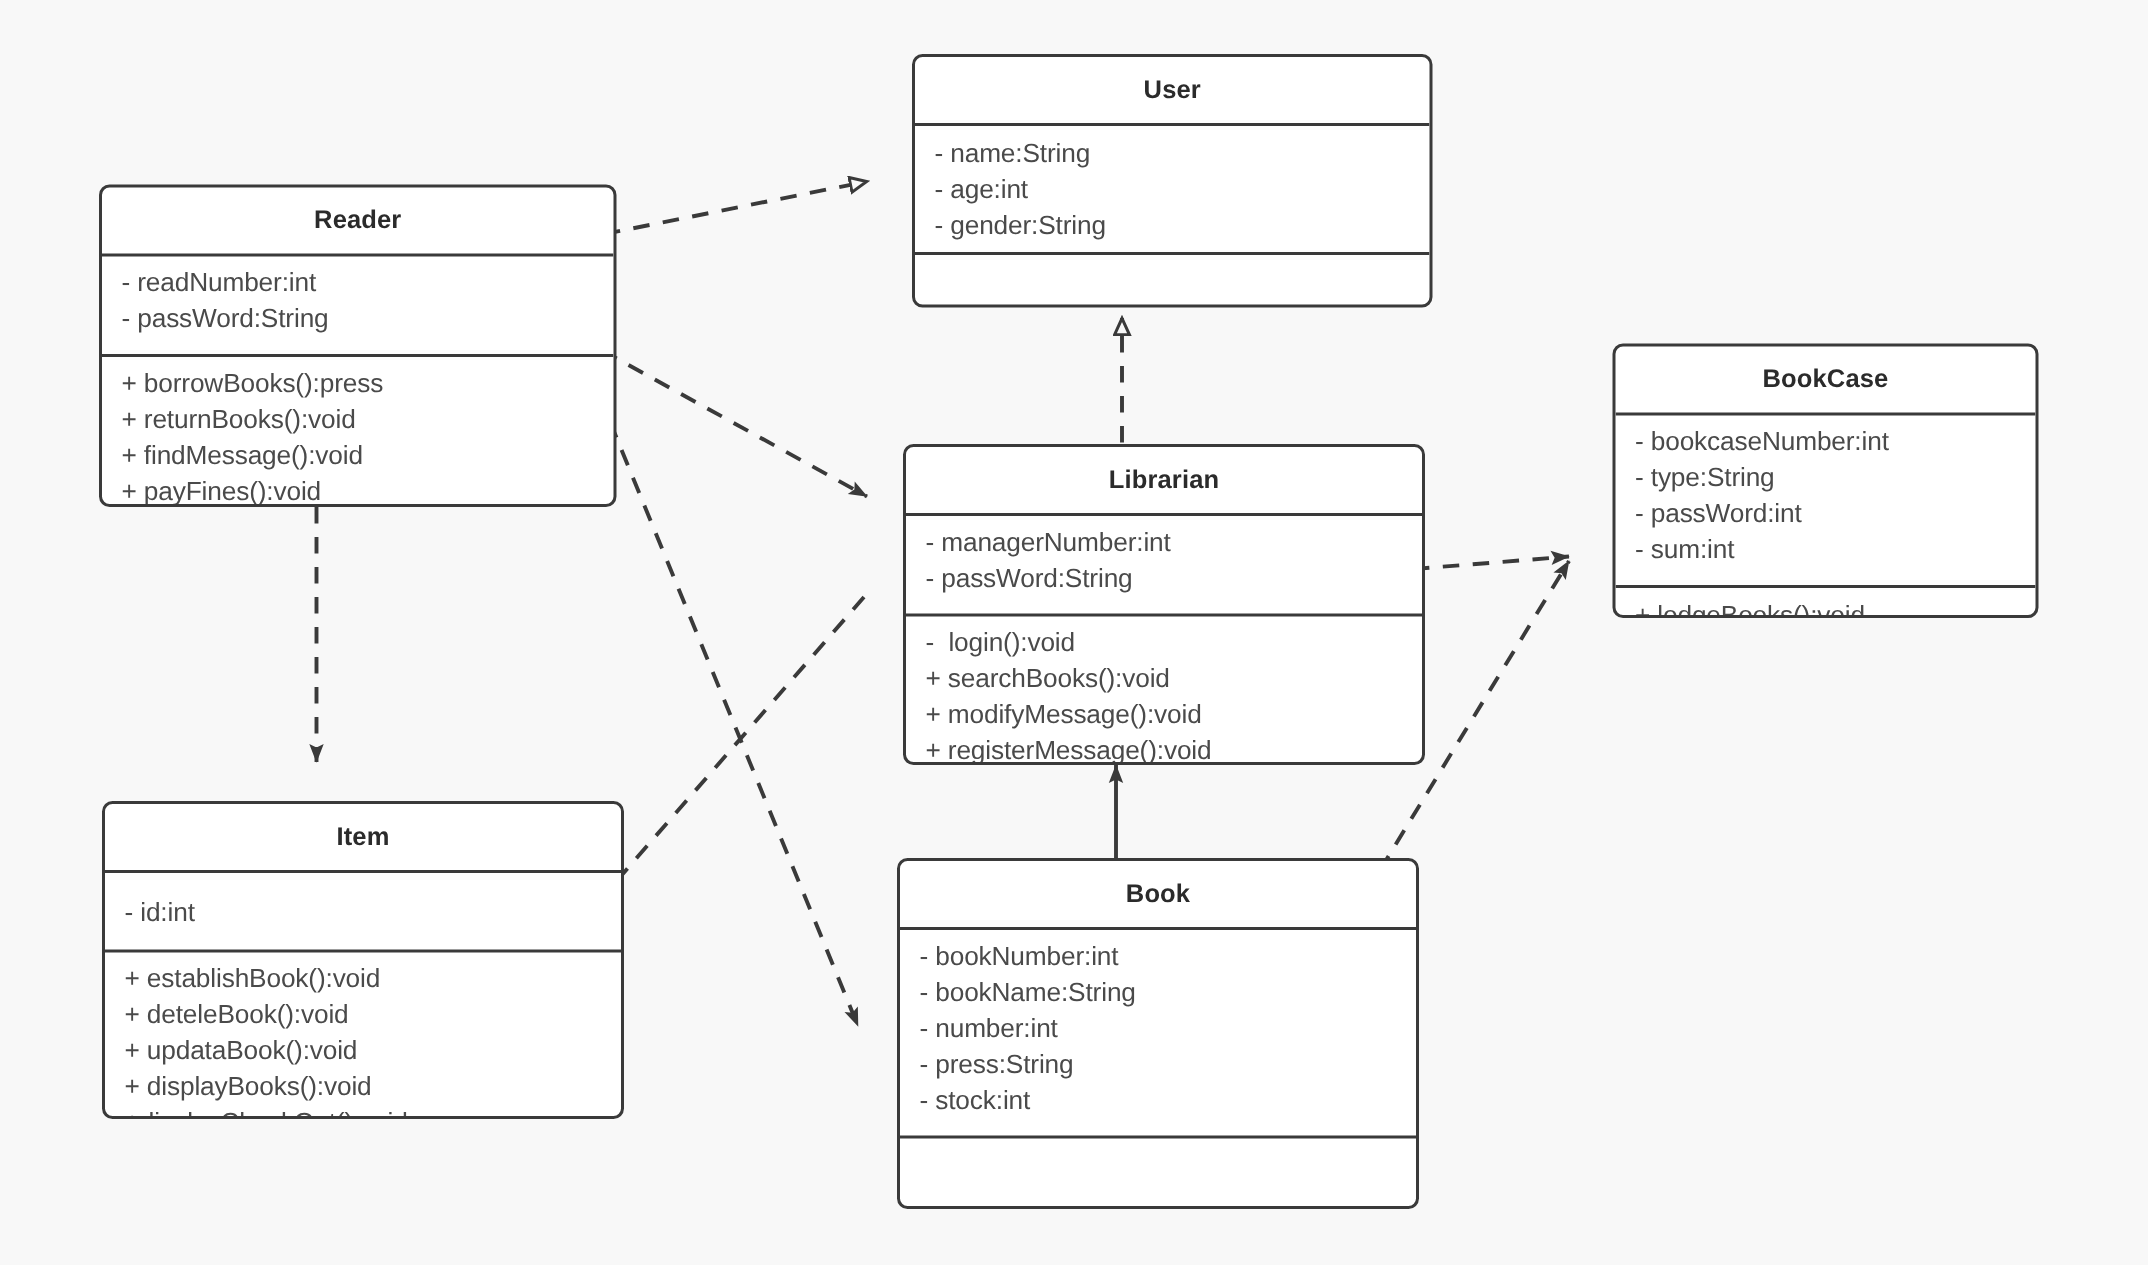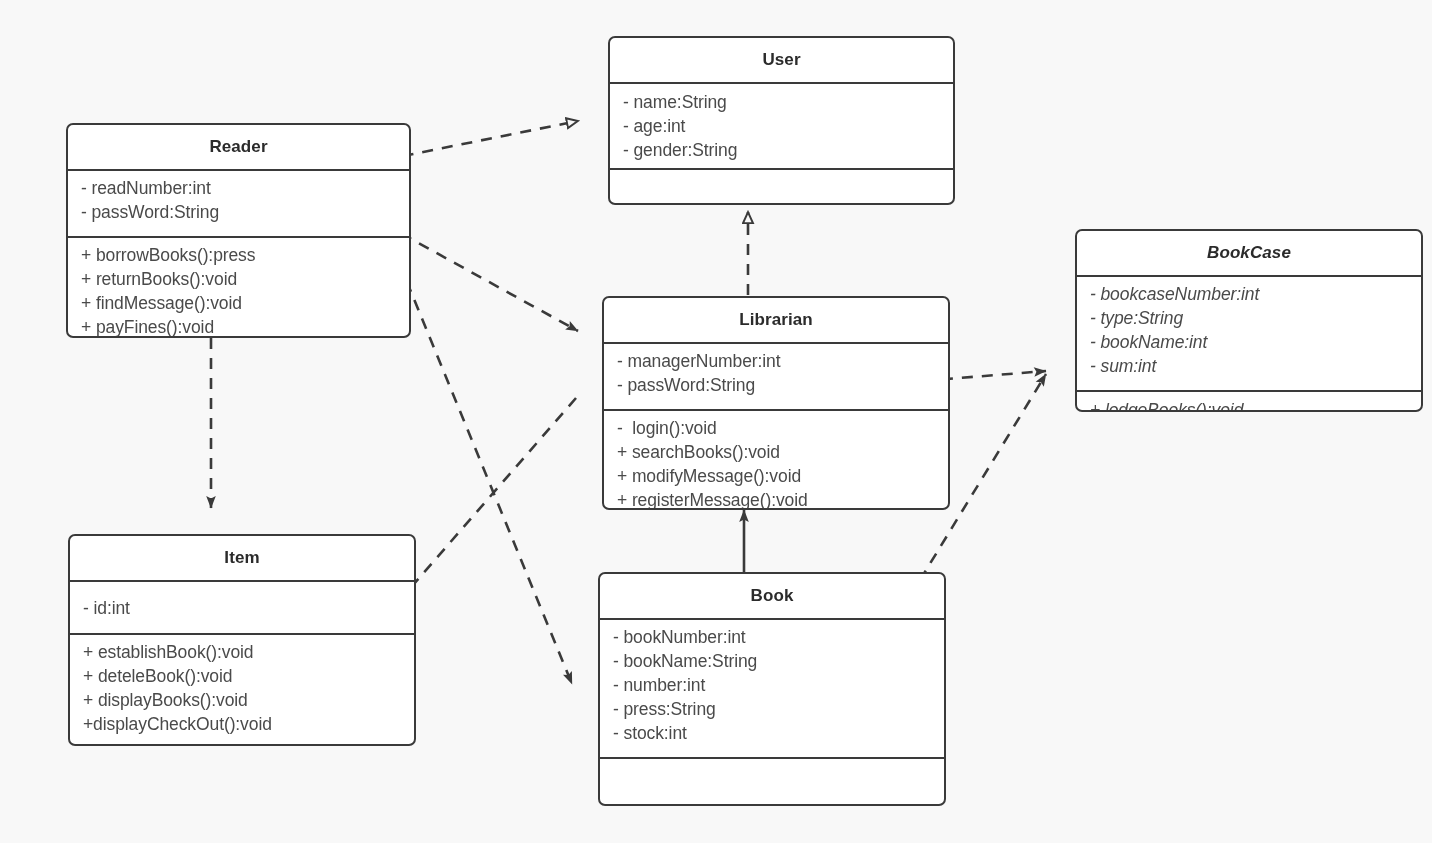--- a/index.html
+++ b/index.html
@@ -150,45 +150,46 @@
     <div class="cls-sep"></div>
     <div class="cls-section tight">
       <div class="cls-row">-  login():void</div>
       <div class="cls-row">+ searchBooks():void</div>
       <div class="cls-row">+ modifyMessage():void</div>
       <div class="cls-row">+ registerMessage():void</div>
       <div class="cls-row">+ countFines():void</div>
     </div>
   </div>
 
-  <div class="uml-class" style="left:1047px; top:229px; width:348px; height:183px;font-style:italic;">
+  <div class="uml-class" style="left:1047px; top:229px; width:284px; height:183px;">
     <div class="cls-title">BookCase</div>
     <div class="cls-sep"></div>
     <div class="cls-section tight">
       <div class="cls-row">- bookcaseNumber:int</div>
       <div class="cls-row">- type:String</div>
-      <div class="cls-row">- bookName:int</div>
+      <div class="cls-row">- passWord:int</div>
       <div class="cls-row">- sum:int</div>
     </div>
     <div class="cls-sep"></div>
     <div class="cls-section">
       <div class="cls-row">+ lodgeBooks():void</div>
     </div>
   </div>
 
   <div class="uml-class" style="left:40px; top:534px; width:348px; height:212px;">
     <div class="cls-title">Item</div>
     <div class="cls-sep"></div>
     <div class="cls-section" style="padding-top:14px; padding-bottom:13px;">
       <div class="cls-row">- id:int</div>
     </div>
     <div class="cls-sep"></div>
     <div class="cls-section tight">
       <div class="cls-row">+ establishBook():void</div>
       <div class="cls-row">+ deteleBook():void</div>
+      <div class="cls-row">+ updataBook():void</div>
       <div class="cls-row">+ displayBooks():void</div>
       <div class="cls-row">+displayCheckOut():void</div>
     </div>
   </div>
 
   <div class="uml-class" style="left:570px; top:572px; width:348px; height:234px;">
     <div class="cls-title">Book</div>
     <div class="cls-sep"></div>
     <div class="cls-section tight">
       <div class="cls-row">- bookNumber:int</div>

